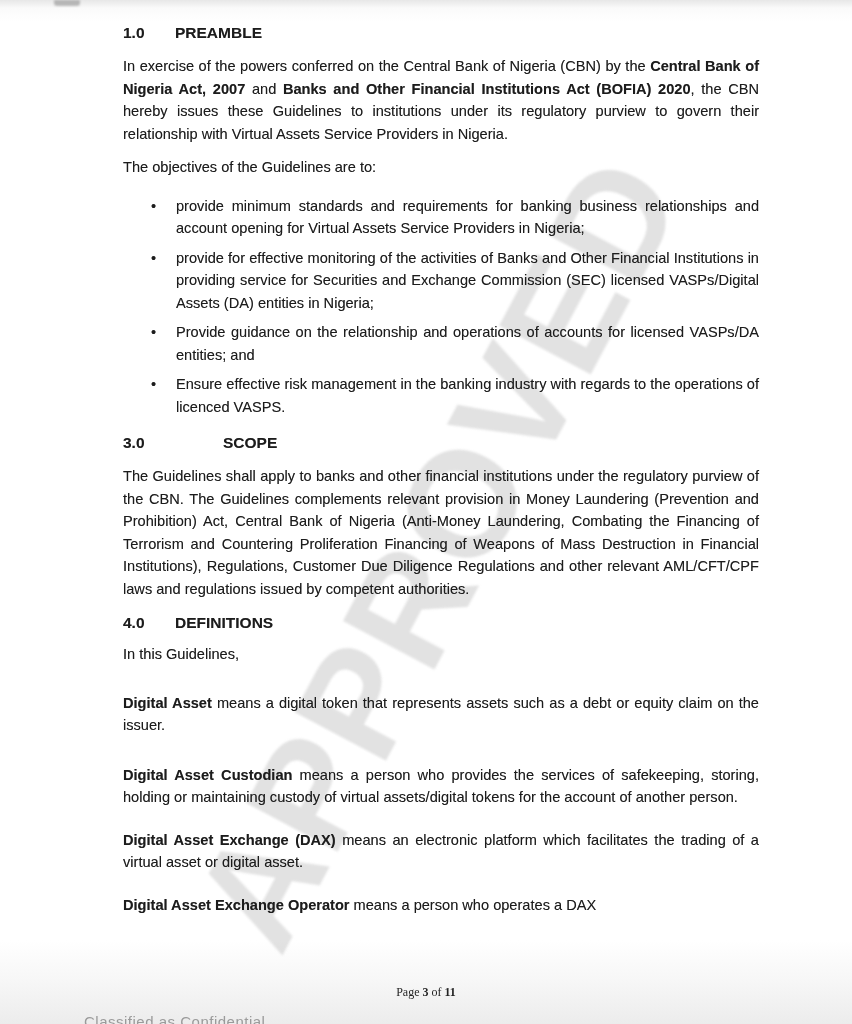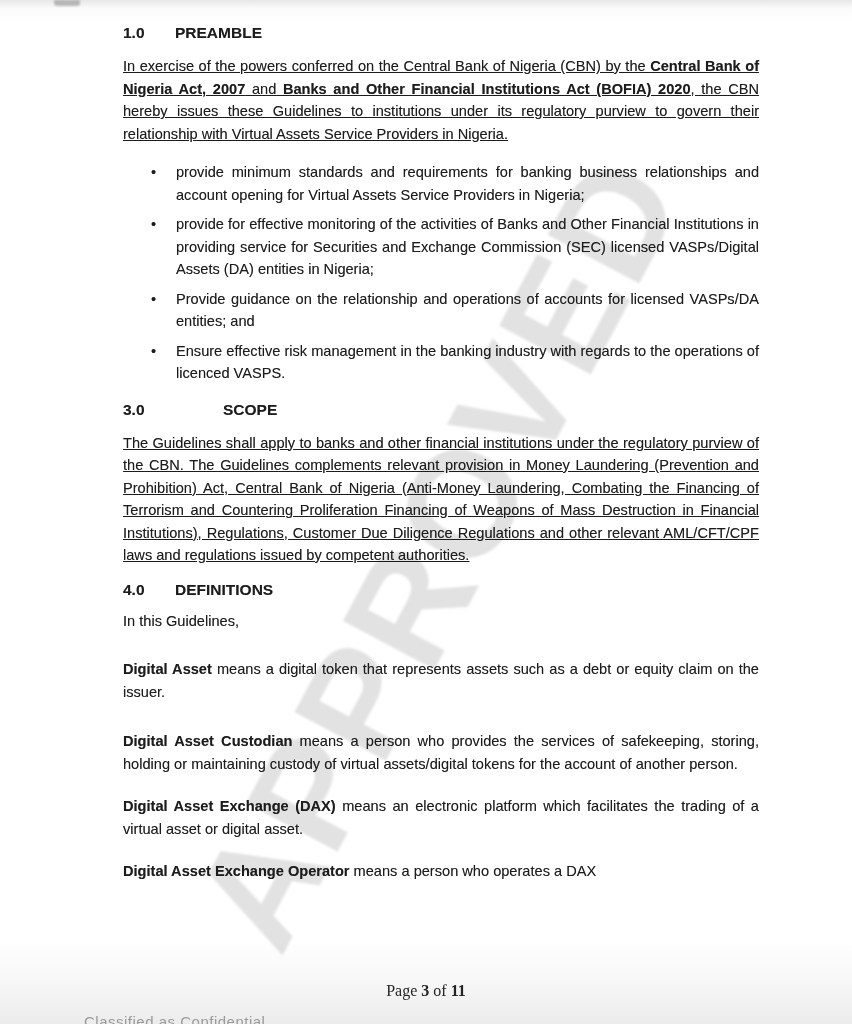--- a/index.html
+++ b/index.html
@@ -49,21 +49,21 @@
     display: flex;
     font-weight: bold;
     font-size: 15.5px;
     line-height: 18px;
   }
   .sec-num { width: 52px; flex: 0 0 52px; }
   .mt-obj  { margin-top: 24px; }
   .mt-scope{ margin-top: 16px; gap: 48px; }
   .mt-def  { margin-top: 14px; }
   p { margin: 0; }
-  .para { margin-top: 13px; text-align: justify; text-decoration: underline; }
+  .para { margin-top: 13px; text-align: justify; }
   .intro { margin-top: 11px; text-align: left; }
   ul.bullets {
     list-style: none;
     margin: 16px 0 0 0; padding: 0;
   }
   ul.bullets li {
     position: relative;
     padding-left: 53px;
     margin-bottom: 7px;
     text-align: justify;
@@ -76,21 +76,21 @@
   .def { text-align: justify; }
   .def .term { font-weight: bold; }
   .def-1 { margin-top: 26px; }
   .def-2 { margin-top: 27px; }
   .def-3 { margin-top: 20px; }
   .def-4 { margin-top: 20px; }
   .footer {
     position: absolute; left: 0; right: 0; bottom: 24px;
     text-align: center;
     font-family: "Liberation Serif", serif;
-    font-size: 16px;
+    font-size: 12px;
     color: #242424;
     z-index: 1;
   }
   .bottom-edge {
     position: absolute; left: 84px; top: 1013px;
     font-size: 15px; color: #9a9a9a;
     z-index: 1;
     letter-spacing: 0.5px;
   }
 </style>
@@ -107,20 +107,21 @@
 
     <section>
       <div class="sec-head">
         <span class="sec-num">1.0</span>
         <span class="sec-title">PREAMBLE</span>
       </div>
       <p class="para"><span>In exercise of the powers conferred on the Central Bank of Nigeria (CBN) by the </span><span style="font-weight: bold;">Central Bank of Nigeria Act, 2007</span><span> and </span><span style="font-weight: bold;">Banks and Other Financial Institutions Act (BOFIA) 2020</span><span>, the CBN hereby issues these Guidelines to institutions under its regulatory purview to govern their relationship with Virtual Assets Service Providers in Nigeria.</span></p>
     </section>
 
     <section>
+      <p class="intro">The objectives of the Guidelines are to:</p>
       <ul class="bullets">
         <li>provide minimum standards and requirements for banking business relationships and account opening for Virtual Assets Service Providers in Nigeria;</li>
         <li>provide for effective monitoring of the activities of Banks and Other Financial Institutions in providing service for Securities and Exchange Commission (SEC) licensed VASPs/Digital Assets (DA) entities in Nigeria;</li>
         <li>Provide guidance on the relationship and operations of accounts for licensed VASPs/DA entities; and</li>
         <li>Ensure effective risk management in the banking industry with regards to the operations of licenced VASPS.</li>
       </ul>
     </section>
 
     <section>
       <div class="sec-head mt-scope">

